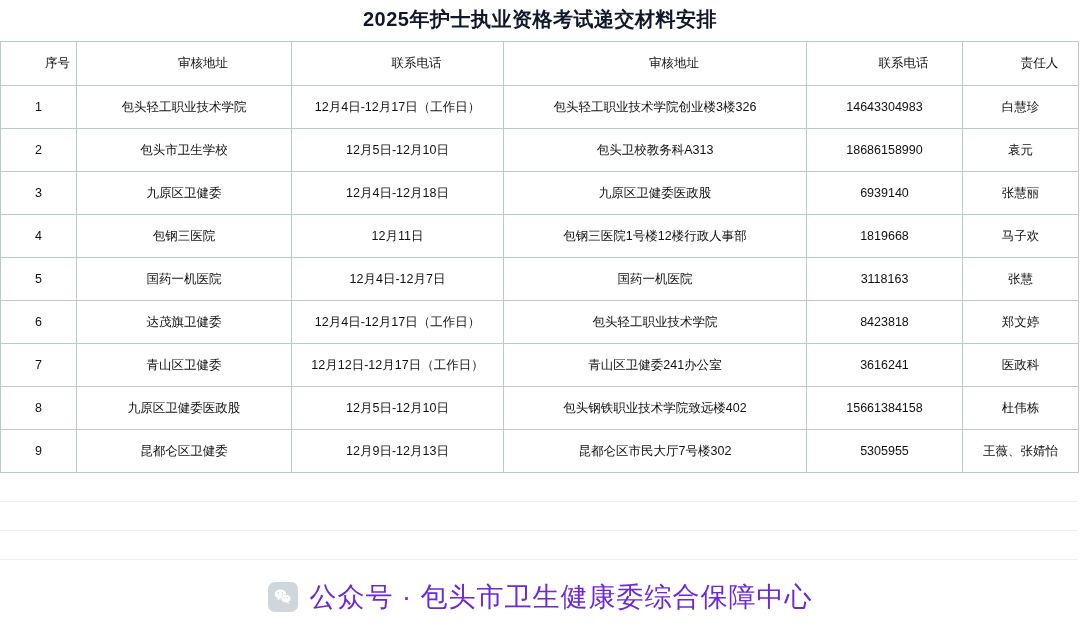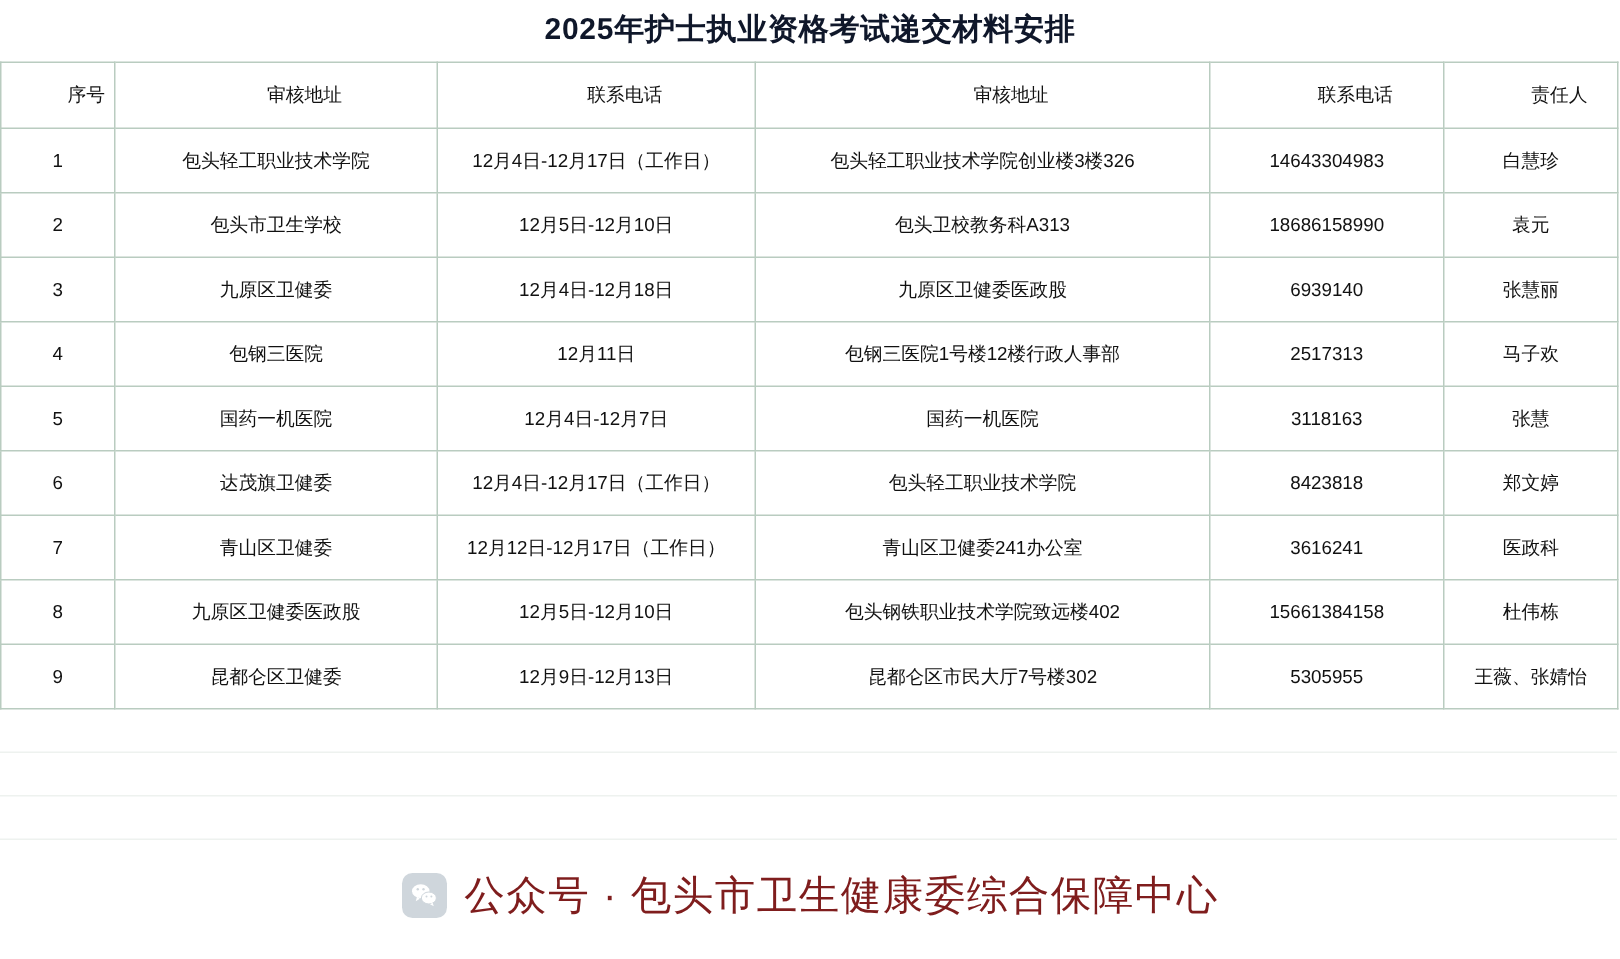--- a/index.html
+++ b/index.html
@@ -71,21 +71,21 @@
   }
   .watermark {
     position: absolute;
     left: 0;
     right: 0;
     bottom: 24px;
     display: flex;
     align-items: center;
     justify-content: center;
     gap: 12px;
-    color: #7f1d1d;
+    color: #6d28d9;
     font-size: 27px;
     letter-spacing: 1px;
     user-select: none;
   }
   .wechat-badge {
     width: 30px;
     height: 30px;
     border-radius: 7px;
     background: #cfd6dc;
     display: inline-flex;
@@ -144,21 +144,21 @@
         <td>12月4日-12月18日</td>
         <td>九原区卫健委医政股</td>
         <td>6939140</td>
         <td>张慧丽</td>
       </tr>
       <tr>
         <td>4</td>
         <td>包钢三医院</td>
         <td>12月11日</td>
         <td>包钢三医院1号楼12楼行政人事部</td>
-        <td>2517313</td>
+        <td>1819668</td>
         <td>马子欢</td>
       </tr>
       <tr>
         <td>5</td>
         <td>国药一机医院</td>
         <td>12月4日-12月7日</td>
         <td>国药一机医院</td>
         <td>3118163</td>
         <td>张慧</td>
       </tr>

